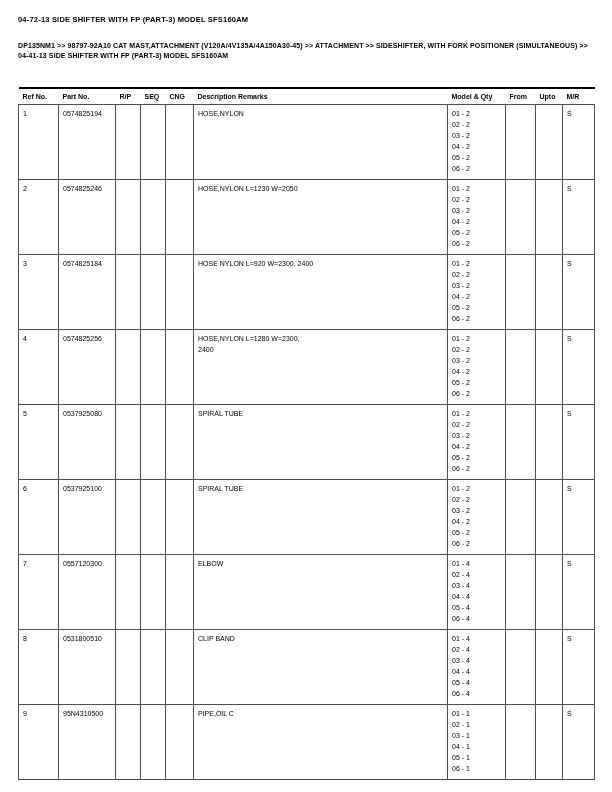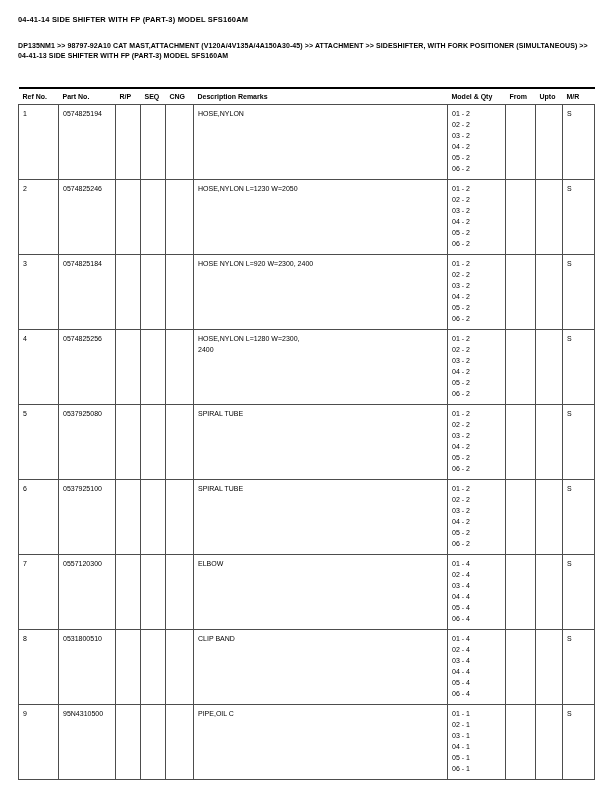--- a/index.html
+++ b/index.html
@@ -54,21 +54,21 @@
     padding: 3px 2px 5px 4px;
     white-space: pre-line;
     overflow: hidden;
   }
 </style>
 </head>
 <body>
 
 <div class="page">
 
-  <div class="doc-title">04-41-14 SIDE SHIFTER WITH FP (PART-3) MODEL SFS160AM</div>
+  <div class="doc-title">04-72-13 SIDE SHIFTER WITH FP (PART-3) MODEL SFS160AM</div>
 
   <div class="breadcrumb">DP135NM1 &gt;&gt; 98797-92A10 CAT MAST,ATTACHMENT (V120A/4V135A/4A150A30-45) &gt;&gt; ATTACHMENT &gt;&gt; SIDESHIFTER, WITH FORK POSITIONER (SIMULTANEOUS) &gt;&gt; 04-41-13 SIDE SHIFTER WITH FP (PART-3) MODEL SFS160AM</div>
 
   <table class="parts">
     <colgroup>
       <col style="width:40px">
       <col style="width:57px">
       <col style="width:25px">
       <col style="width:25px">
       <col style="width:28px">

